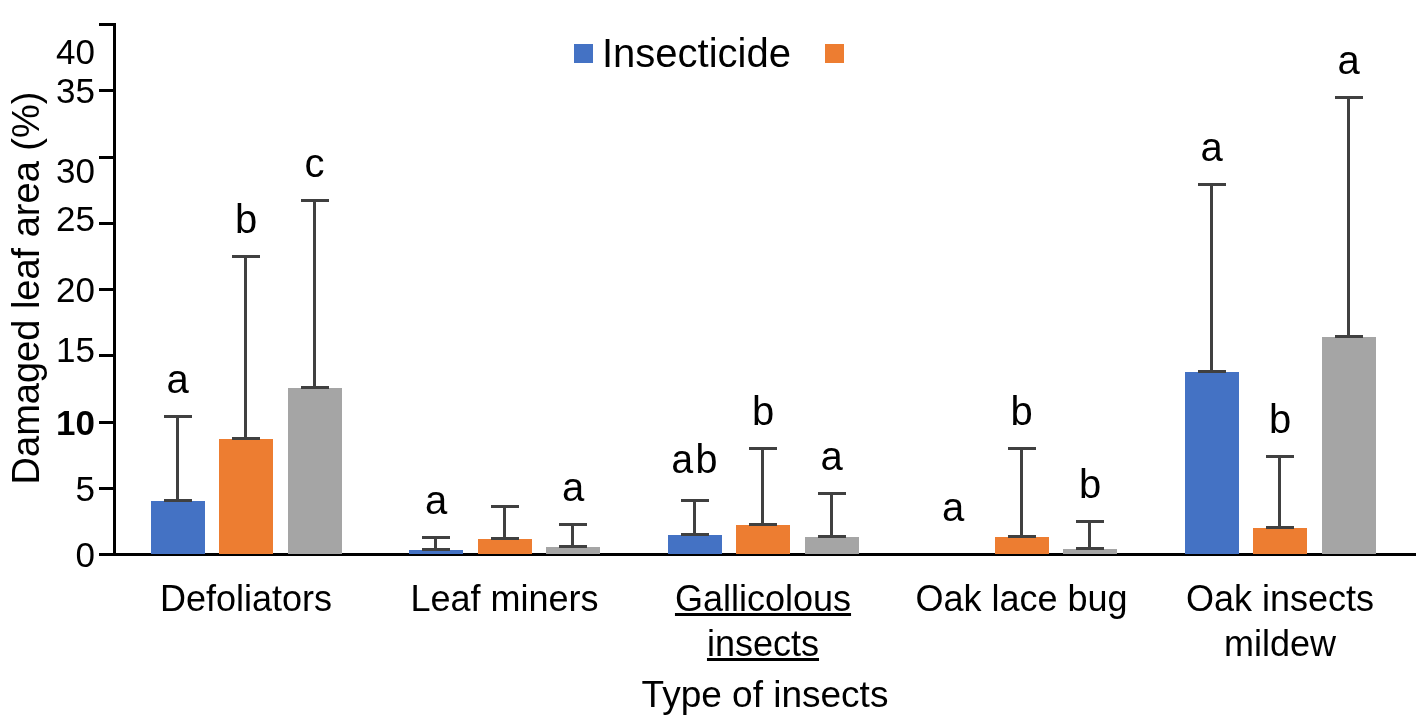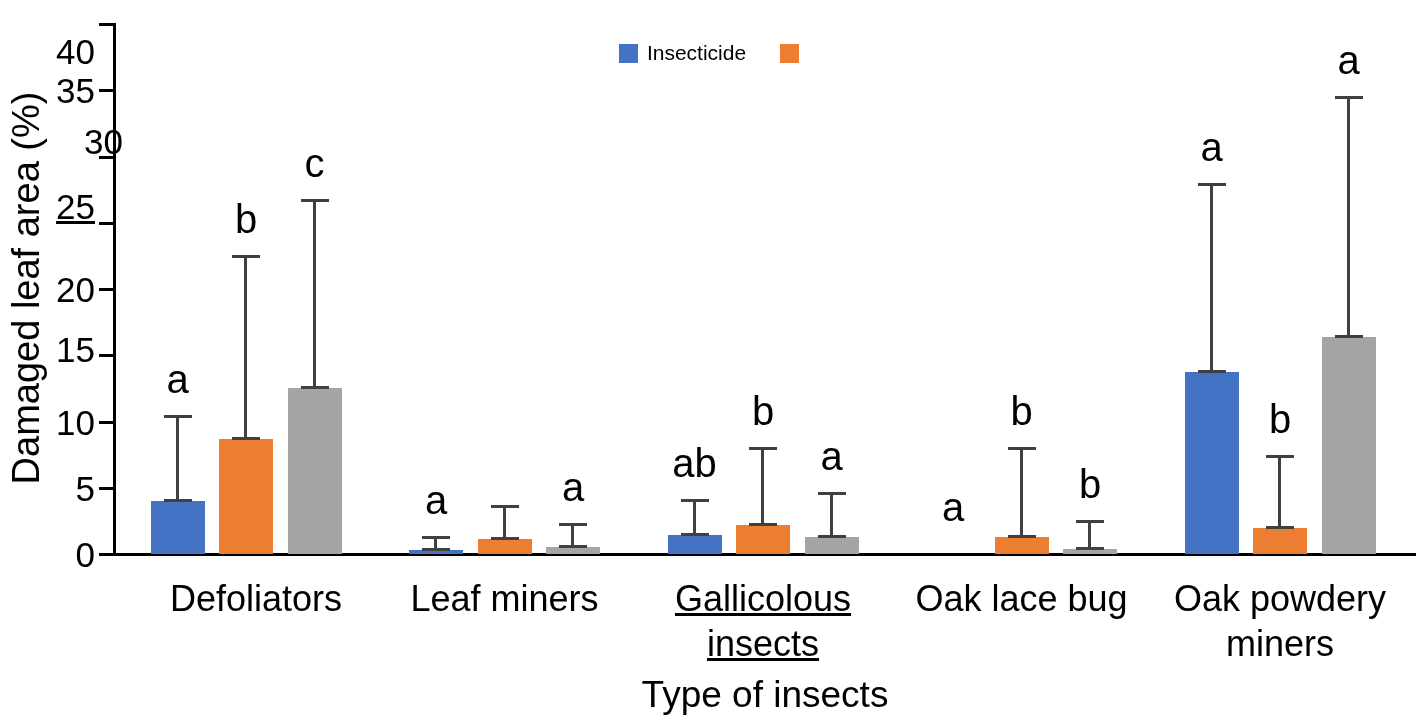--- a/index.html
+++ b/index.html
@@ -18,21 +18,21 @@
   .x-label{position:absolute;top:576px;width:264px;text-align:center;
            font-size:36px;line-height:45px;transform:translateX(-50%);}
   #y-title{position:absolute;left:26px;top:288px;white-space:nowrap;
            transform:translate(-50%,-50%) rotate(-90deg);font-size:38px;}
   #x-title{position:absolute;left:765px;top:674px;transform:translateX(-50%);
            font-size:37px;white-space:nowrap;}
   #legend{position:absolute;top:37px;left:0;right:0;display:flex;
           justify-content:center;gap:34px;}
   .legend-item{display:flex;align-items:center;gap:9px;}
   .swatch{width:19px;height:19px;display:inline-block;}
-  .legend-label{font-size:21px;line-height:32px;}
+  .legend-label{font-size:40px;line-height:32px;}
 </style>
 </head>
 <body>
 
 <div id="chart">
 
   <div id="legend">
     <div class="legend-item">
       <span class="swatch" style="background: rgb(68, 114, 196);"></span>
       <span class="legend-label">Insecticide</span>
@@ -47,48 +47,48 @@
 
   <div class="axis-line" style="left:113px;top:23px;width:3px;height:533px;"></div>
   <div class="axis-line" style="left:113px;top:553px;width:1303px;height:3px;"></div>
 
   <div id="plot">
       <div class="tick" style="left: 99px; top: 553px;"></div>
       <div class="tick-label" style="top: 537px;">0</div>
       <div class="tick" style="left: 99px; top: 486.75px;"></div>
       <div class="tick-label" style="top: 470.75px;">5</div>
       <div class="tick" style="left: 99px; top: 420.5px;"></div>
-      <div class="tick-label" style="top: 404.5px;">10</div>
+      <div class="tick-label" style="top: 404.5px; font-weight: bold;">10</div>
       <div class="tick" style="left: 99px; top: 354.25px;"></div>
       <div class="tick-label" style="top: 332px;">15</div>
       <div class="tick" style="left: 99px; top: 288px;"></div>
       <div class="tick-label" style="top: 272px;">20</div>
       <div class="tick" style="left: 99px; top: 221.75px;"></div>
-      <div class="tick-label" style="top: 189px; text-decoration: underline;">25</div>
+      <div class="tick-label" style="top: 201px;">25</div>
       <div class="tick" style="left: 99px; top: 155.5px;"></div>
-      <div class="tick-label" style="top: 124px; padding-left: 28px;">30</div>
+      <div class="tick-label" style="top: 153px;">30</div>
       <div class="tick" style="left: 99px; top: 89.25px;"></div>
       <div class="tick-label" style="top: 73.25px;">35</div>
       <div class="tick" style="left: 99px; top: 23px;"></div>
       <div class="tick-label" style="top: 7px; margin-top: 27px;">40</div>
       <div class="bar" style="left: 150.5px; top: 501px; width: 54px; height: 53px; background: rgb(68, 114, 196);"></div>
       <div class="wh-line" style="left: 175.5px; top: 416.2px; height: 84.8px; background: rgb(64, 64, 64);"></div>
       <div class="wh-cap" style="left: 163.5px; top: 415.2px; width: 28px; background: rgb(64, 64, 64);"></div>
       <div class="wh-cap" style="left: 163.5px; top: 499px; width: 28px; background: rgb(64, 64, 64);"></div>
       <div class="sig" style="left: 177.5px; top: 379.2px;">a</div>
       <div class="bar" style="left: 409px; top: 550.025px; width: 54px; height: 3.975px; background: rgb(68, 114, 196);"></div>
       <div class="wh-line" style="left: 434px; top: 536.775px; height: 13.25px; background: rgb(64, 64, 64);"></div>
       <div class="wh-cap" style="left: 422px; top: 535.775px; width: 28px; background: rgb(64, 64, 64);"></div>
       <div class="wh-cap" style="left: 422px; top: 548.025px; width: 28px; background: rgb(64, 64, 64);"></div>
       <div class="sig" style="left: 436px; top: 499.775px;">a</div>
       <div class="bar" style="left: 667.5px; top: 535.45px; width: 54px; height: 18.55px; background: rgb(68, 114, 196);"></div>
       <div class="wh-line" style="left: 692.5px; top: 499.675px; height: 35.775px; background: rgb(64, 64, 64);"></div>
       <div class="wh-cap" style="left: 680.5px; top: 498.675px; width: 28px; background: rgb(64, 64, 64);"></div>
       <div class="wh-cap" style="left: 680.5px; top: 533.45px; width: 28px; background: rgb(64, 64, 64);"></div>
-      <div class="sig" style="left: 694.5px; top: 462.675px;">ab</div>
+      <div class="sig" style="left: 694.5px; top: 462.675px; font-family: Liberation Mono, monospace;">ab</div>
       <div class="sig" style="left: 953px; top: 507px;">a</div>
       <div class="bar" style="left: 1184.5px; top: 372.475px; width: 54px; height: 181.525px; background: rgb(68, 114, 196);"></div>
       <div class="wh-line" style="left: 1209.5px; top: 184.325px; height: 188.15px; background: rgb(64, 64, 64);"></div>
       <div class="wh-cap" style="left: 1197.5px; top: 183.325px; width: 28px; background: rgb(64, 64, 64);"></div>
       <div class="wh-cap" style="left: 1197.5px; top: 370.475px; width: 28px; background: rgb(64, 64, 64);"></div>
       <div class="sig" style="left: 1211.5px; top: 147.325px;">a</div>
       <div class="bar" style="left: 219px; top: 438.725px; width: 54px; height: 115.275px; background: rgb(237, 125, 49);"></div>
       <div class="wh-line" style="left: 244px; top: 255.875px; height: 182.85px; background: rgb(64, 64, 64);"></div>
       <div class="wh-cap" style="left: 232px; top: 254.875px; width: 28px; background: rgb(64, 64, 64);"></div>
       <div class="wh-cap" style="left: 232px; top: 436.725px; width: 28px; background: rgb(64, 64, 64);"></div>
@@ -130,19 +130,19 @@
       <div class="bar" style="left: 1063px; top: 548.7px; width: 54px; height: 5.3px; background: rgb(165, 165, 165);"></div>
       <div class="wh-line" style="left: 1088px; top: 520.875px; height: 27.825px; background: rgb(64, 64, 64);"></div>
       <div class="wh-cap" style="left: 1076px; top: 519.875px; width: 28px; background: rgb(64, 64, 64);"></div>
       <div class="wh-cap" style="left: 1076px; top: 546.7px; width: 28px; background: rgb(64, 64, 64);"></div>
       <div class="sig" style="left: 1090px; top: 483.875px;">b</div>
       <div class="bar" style="left: 1321.5px; top: 336.7px; width: 54px; height: 217.3px; background: rgb(165, 165, 165);"></div>
       <div class="wh-line" style="left: 1346.5px; top: 96.875px; height: 239.825px; background: rgb(64, 64, 64);"></div>
       <div class="wh-cap" style="left: 1334.5px; top: 95.875px; width: 28px; background: rgb(64, 64, 64);"></div>
       <div class="wh-cap" style="left: 1334.5px; top: 334.7px; width: 28px; background: rgb(64, 64, 64);"></div>
       <div class="sig" style="left: 1348.5px; top: 59.875px;">a</div>
-      <div class="x-label" style="left: 256px;">Defoliators</div>
+      <div class="x-label" style="left: 246px;">Defoliators</div>
       <div class="x-label" style="left: 504.5px;">Leaf miners</div>
       <div class="x-label" style="left: 763px; text-decoration: underline;">Gallicolous insects</div>
       <div class="x-label" style="left: 1021.5px;">Oak lace bug</div>
-      <div class="x-label" style="left: 1280px;">Oak powdery miners</div>
+      <div class="x-label" style="left: 1280px;">Oak insects mildew</div>
     </div>
 </div>
 
 </body></html>

